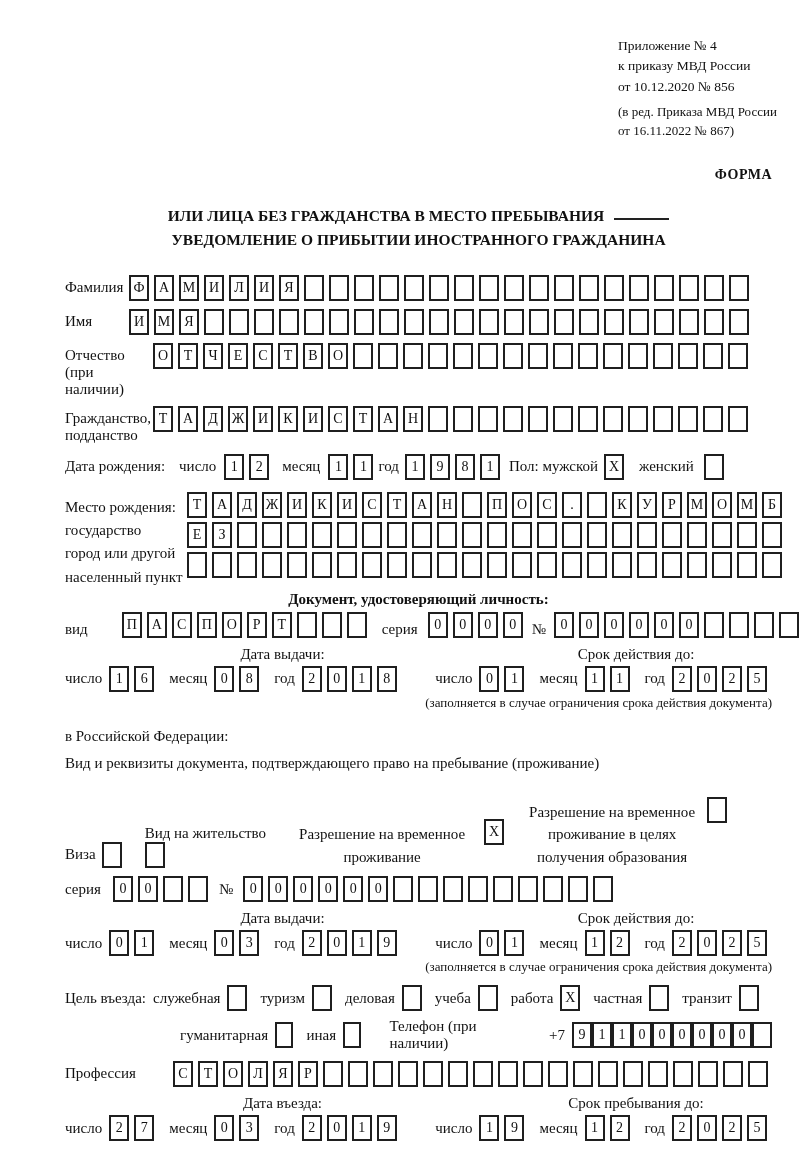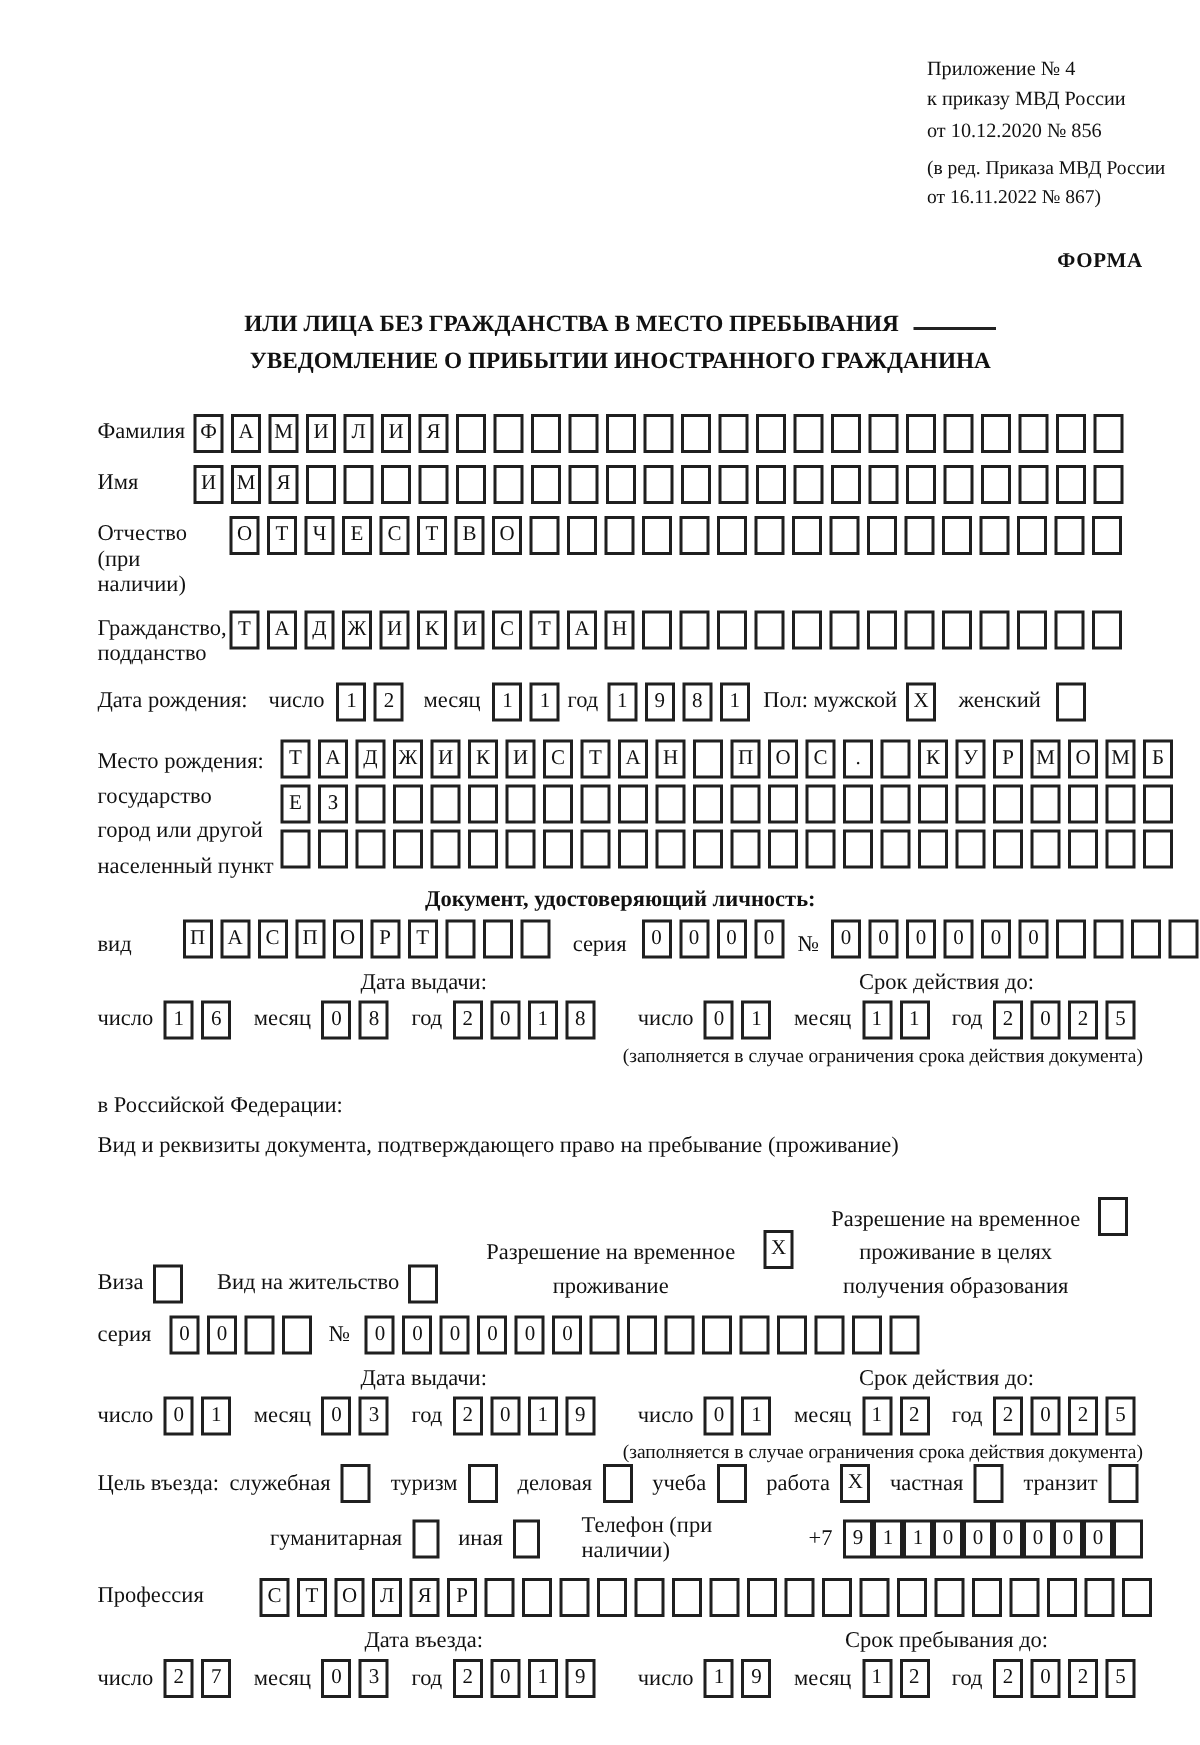--- a/index.html
+++ b/index.html
@@ -1,18 +1,18 @@
 <!DOCTYPE html>
 <html><head>
 <meta charset="utf-8">
 <style>
   html,body{margin:0;padding:0;background:#ffffff;}
   body{width:800px;height:1163px;overflow:hidden;color:#111;
        font-family:"Liberation Serif",serif;font-size:15px;}
-  .page{box-sizing:border-box;width:800px;height:865px;padding:36px 38px 0 65px;}
+  .page{box-sizing:border-box;width:800px;height:865px;padding:36px 28px 0 65px;}
 
   
   .appendix{margin-left:553px;width:200px;font-size:13.5px;line-height:1.5;}
   .appendix .amend{margin-top:5px;font-size:13px;line-height:1.5;}
   .forma{margin-top:26px;text-align:right;font-weight:bold;font-size:14px;letter-spacing:.5px;}
 
   
   .title{margin-top:20px;text-align:center;font-weight:bold;font-size:15.5px;line-height:1.6;}
   .blank-line{display:inline-block;width:55px;border-bottom:2px solid #222;margin-left:10px;
               vertical-align:baseline;height:1em;}
@@ -39,24 +39,24 @@
   .g2{margin-left:auto;}
   .dnote{text-align:right;font-size:13px;margin-top:3px;}
 
   
   .intro{margin-top:12px;line-height:1.8;}
   .optrow{display:flex;align-items:flex-end;margin-top:20px;}
   .opt{display:flex;align-items:flex-start;}
   .opt .olbl{padding-top:4px;margin-right:6px;}
   .opt .center2{width:192px;text-align:center;line-height:1.5;}
   .opt .center3{width:178px;text-align:center;line-height:1.5;}
-  .mt18{margin-left:18px;} .mt14{margin-left:14px;}
-
-  
-  .purp{display:flex;align-items:center;}
+  .mt18{margin-left:18px;flex-direction:column;} .mt14{margin-left:14px;}
+
+  
+  .purp{display:flex;align-items:center;margin-top:10px;}
   .purp .plbl{margin-right:7px;}
   .purp .cell{margin-right:0;}
   .purp .gap{margin-left:13px;}
   .purp2{margin-left:115px;margin-top:7px;}
 </style>
 </head>
 <body>
 
 <div class="page">
 

